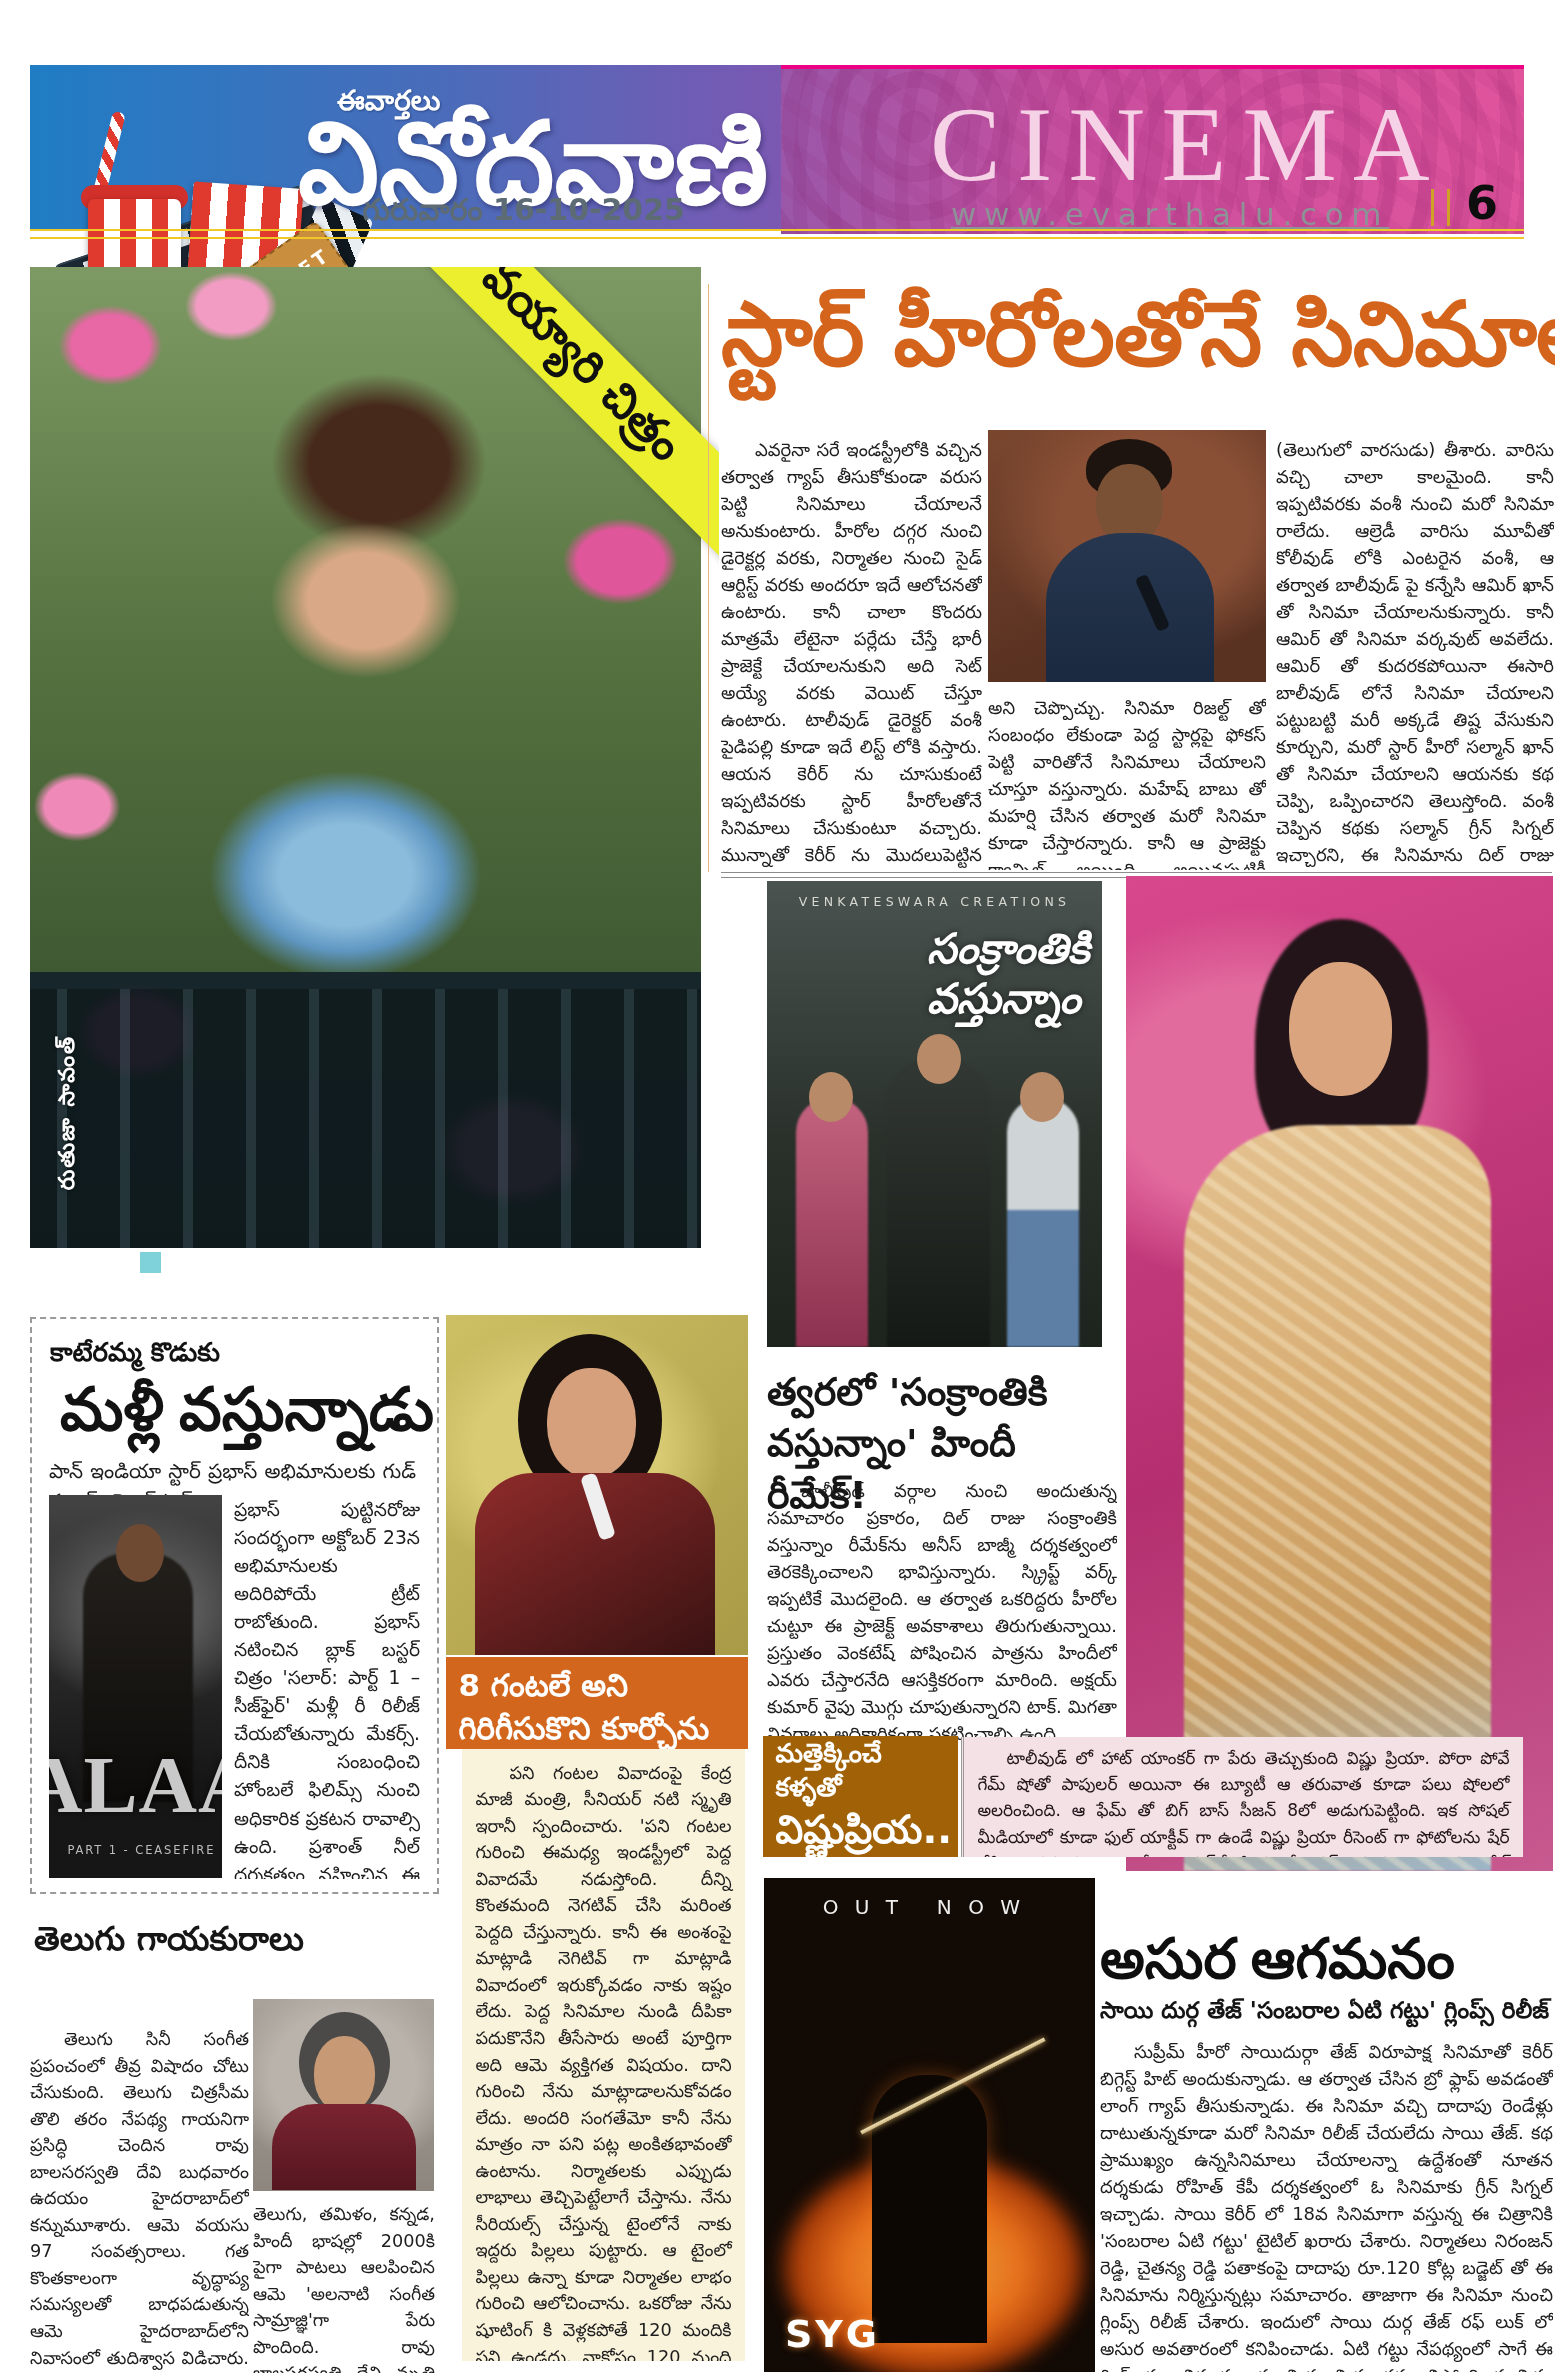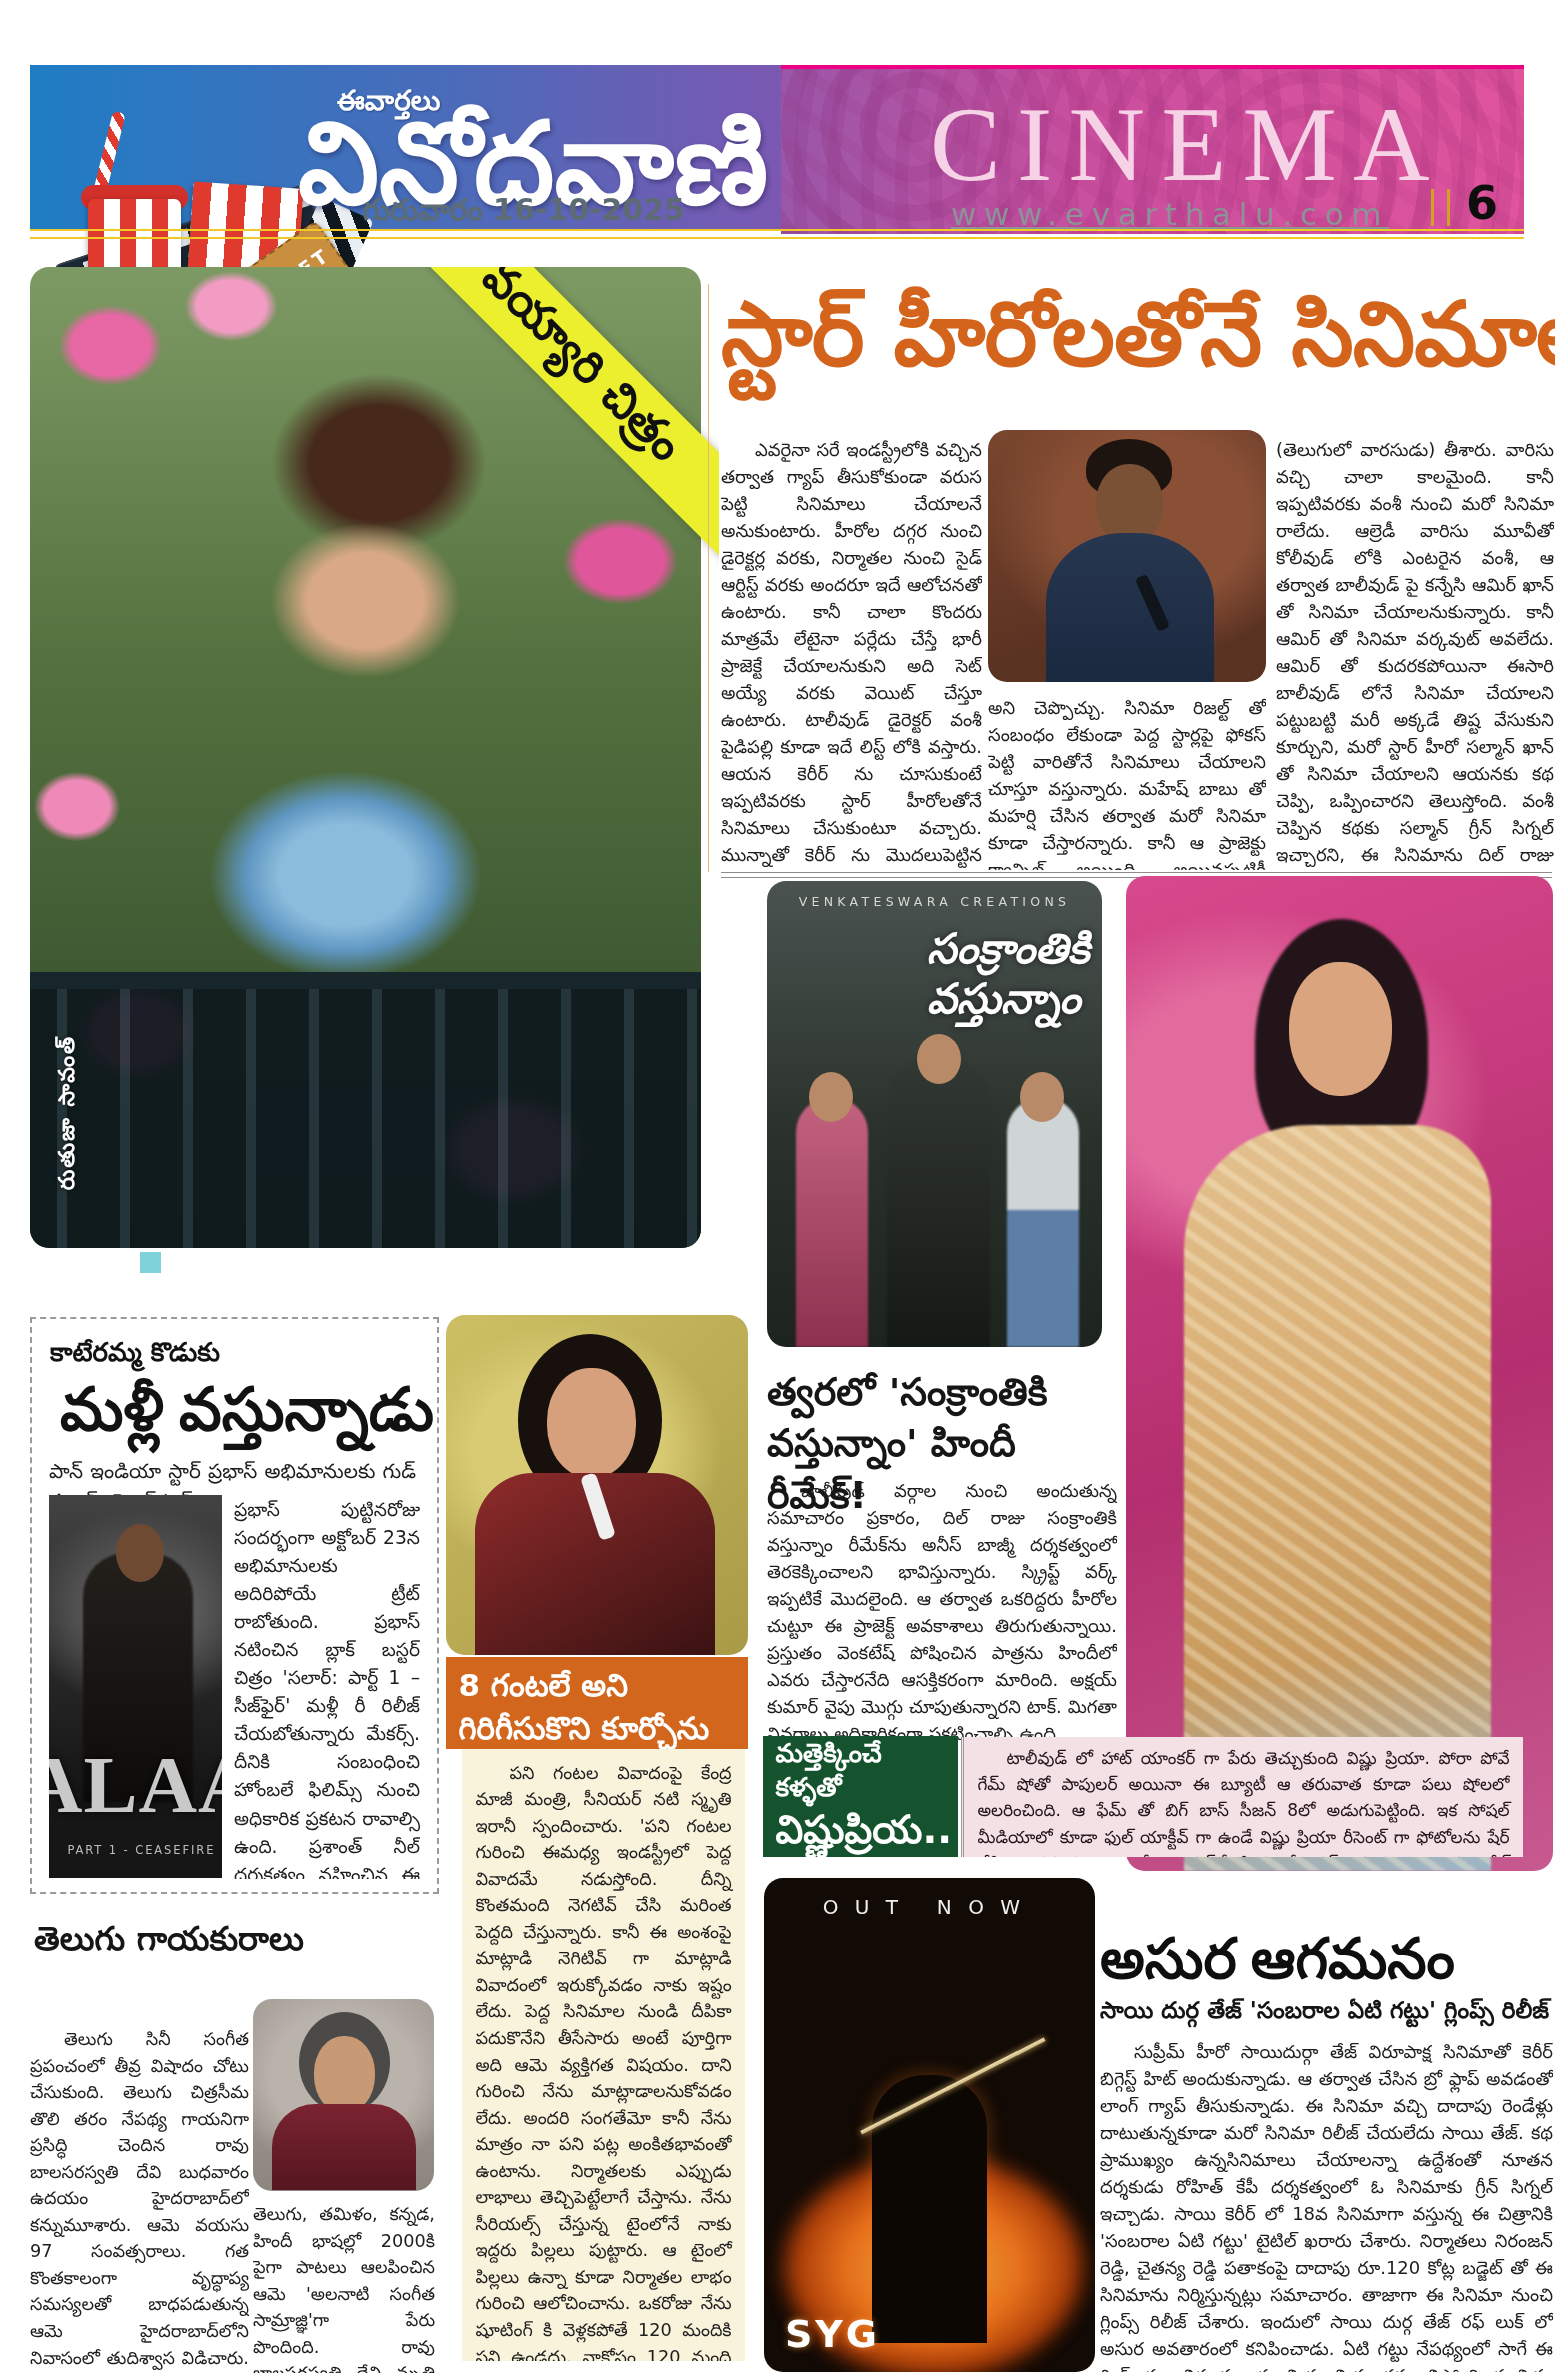--- a/index.html
+++ b/index.html
@@ -1,18 +1,18 @@
 <!DOCTYPE html>
 <html style="font-size:7.7px"><head>
 <meta charset="utf-8">
 <style>
   html,body{margin:0;padding:0;background:#ffffff;font-family:"DejaVu Sans",sans-serif;}
   #page{position:relative;width:1555px;height:2377px;background:#fff;overflow:hidden;}
   .abs{position:absolute;}
-  .photo{position:absolute;overflow:hidden;border-radius:19px;}
+  .photo{position:absolute;overflow:hidden;}
   .bodytext{position:absolute;font-size:18px;line-height:1.5;color:#1d1d1d;text-align:justify;overflow:hidden;}
   .indent{text-indent:34px;}
 
   
   .masthead{position:absolute;left:30px;top:65px;width:1494px;height:165px;overflow:visible;}
   .mast-left{position:absolute;left:0;top:0;width:751px;height:165px;
      background:linear-gradient(90deg,#1f7dc4 0%,#4a6cba 55%,#7b58b2 100%);}
   .mast-right{position:absolute;left:751px;top:0;width:743px;height:165px;
      background:linear-gradient(90deg,#9a57a9 0%,#c94f9f 40%,#e0549c 100%);
      border-top:4.8px solid #ec0084;overflow:hidden;}
@@ -156,21 +156,21 @@
   .sm-hair{position:absolute;left:72px;top:19px;width:144px;height:173px;background:#17100d;border-radius:50%;}
   .sm-face{position:absolute;left:101px;top:53px;width:89px;height:110px;background:#d6a07c;border-radius:48%;}
   .sm-sari{position:absolute;left:29px;top:158px;width:240px;height:182px;background:linear-gradient(150deg,#8f2b2b,#3a1212);
      border-radius:58px 58px 0 0;}
   .sm-mic{position:absolute;left:144px;top:158px;width:16.3px;height:67px;background:#efefef;transform:rotate(-18deg);border-radius:5.8px;}
   .smriti-headbox{position:absolute;left:446px;top:1657px;width:302px;height:92px;background:#d2661d;
      color:#ffffff;font-size:31px;line-height:1.4;font-weight:800;padding:6.7px 12.5px;box-sizing:border-box;}
   .smriti-body{left:462px;top:1749px;width:283px;height:612px;background:#faf3dc;padding:10.5px 13.4px;box-sizing:border-box;font-size:17.7px;}
 
   
-  .vp-label{position:absolute;left:763px;top:1736px;width:195px;height:121px;background:#14532d;color:#fff;
+  .vp-label{position:absolute;left:763px;top:1736px;width:195px;height:121px;background:#a16207;color:#fff;
      display:flex;flex-direction:column;justify-content:center;padding:0 12.5px;box-sizing:border-box;}
   .vp-top{font-size:26px;font-weight:800;line-height:1.3;}
   .vp-name{font-size:39px;font-weight:800;line-height:1.3;}
   .vp-body{position:absolute;left:961px;top:1737px;width:562px;height:120px;background:#f3e1e6;
      border-left:3.4px double #9a9a9a;padding:7.7px 13.4px;box-sizing:border-box;
      font-size:17px;line-height:1.55;color:#201418;text-align:justify;overflow:hidden;text-indent:29px;}
 
   
   .syg-poster{left:764px;top:1878px;width:331px;height:494px;background:#120a05;}
   .syg-fire{position:absolute;left:-29px;bottom:-43px;width:120%;height:60%;filter:blur(9.6px);opacity:.9;

